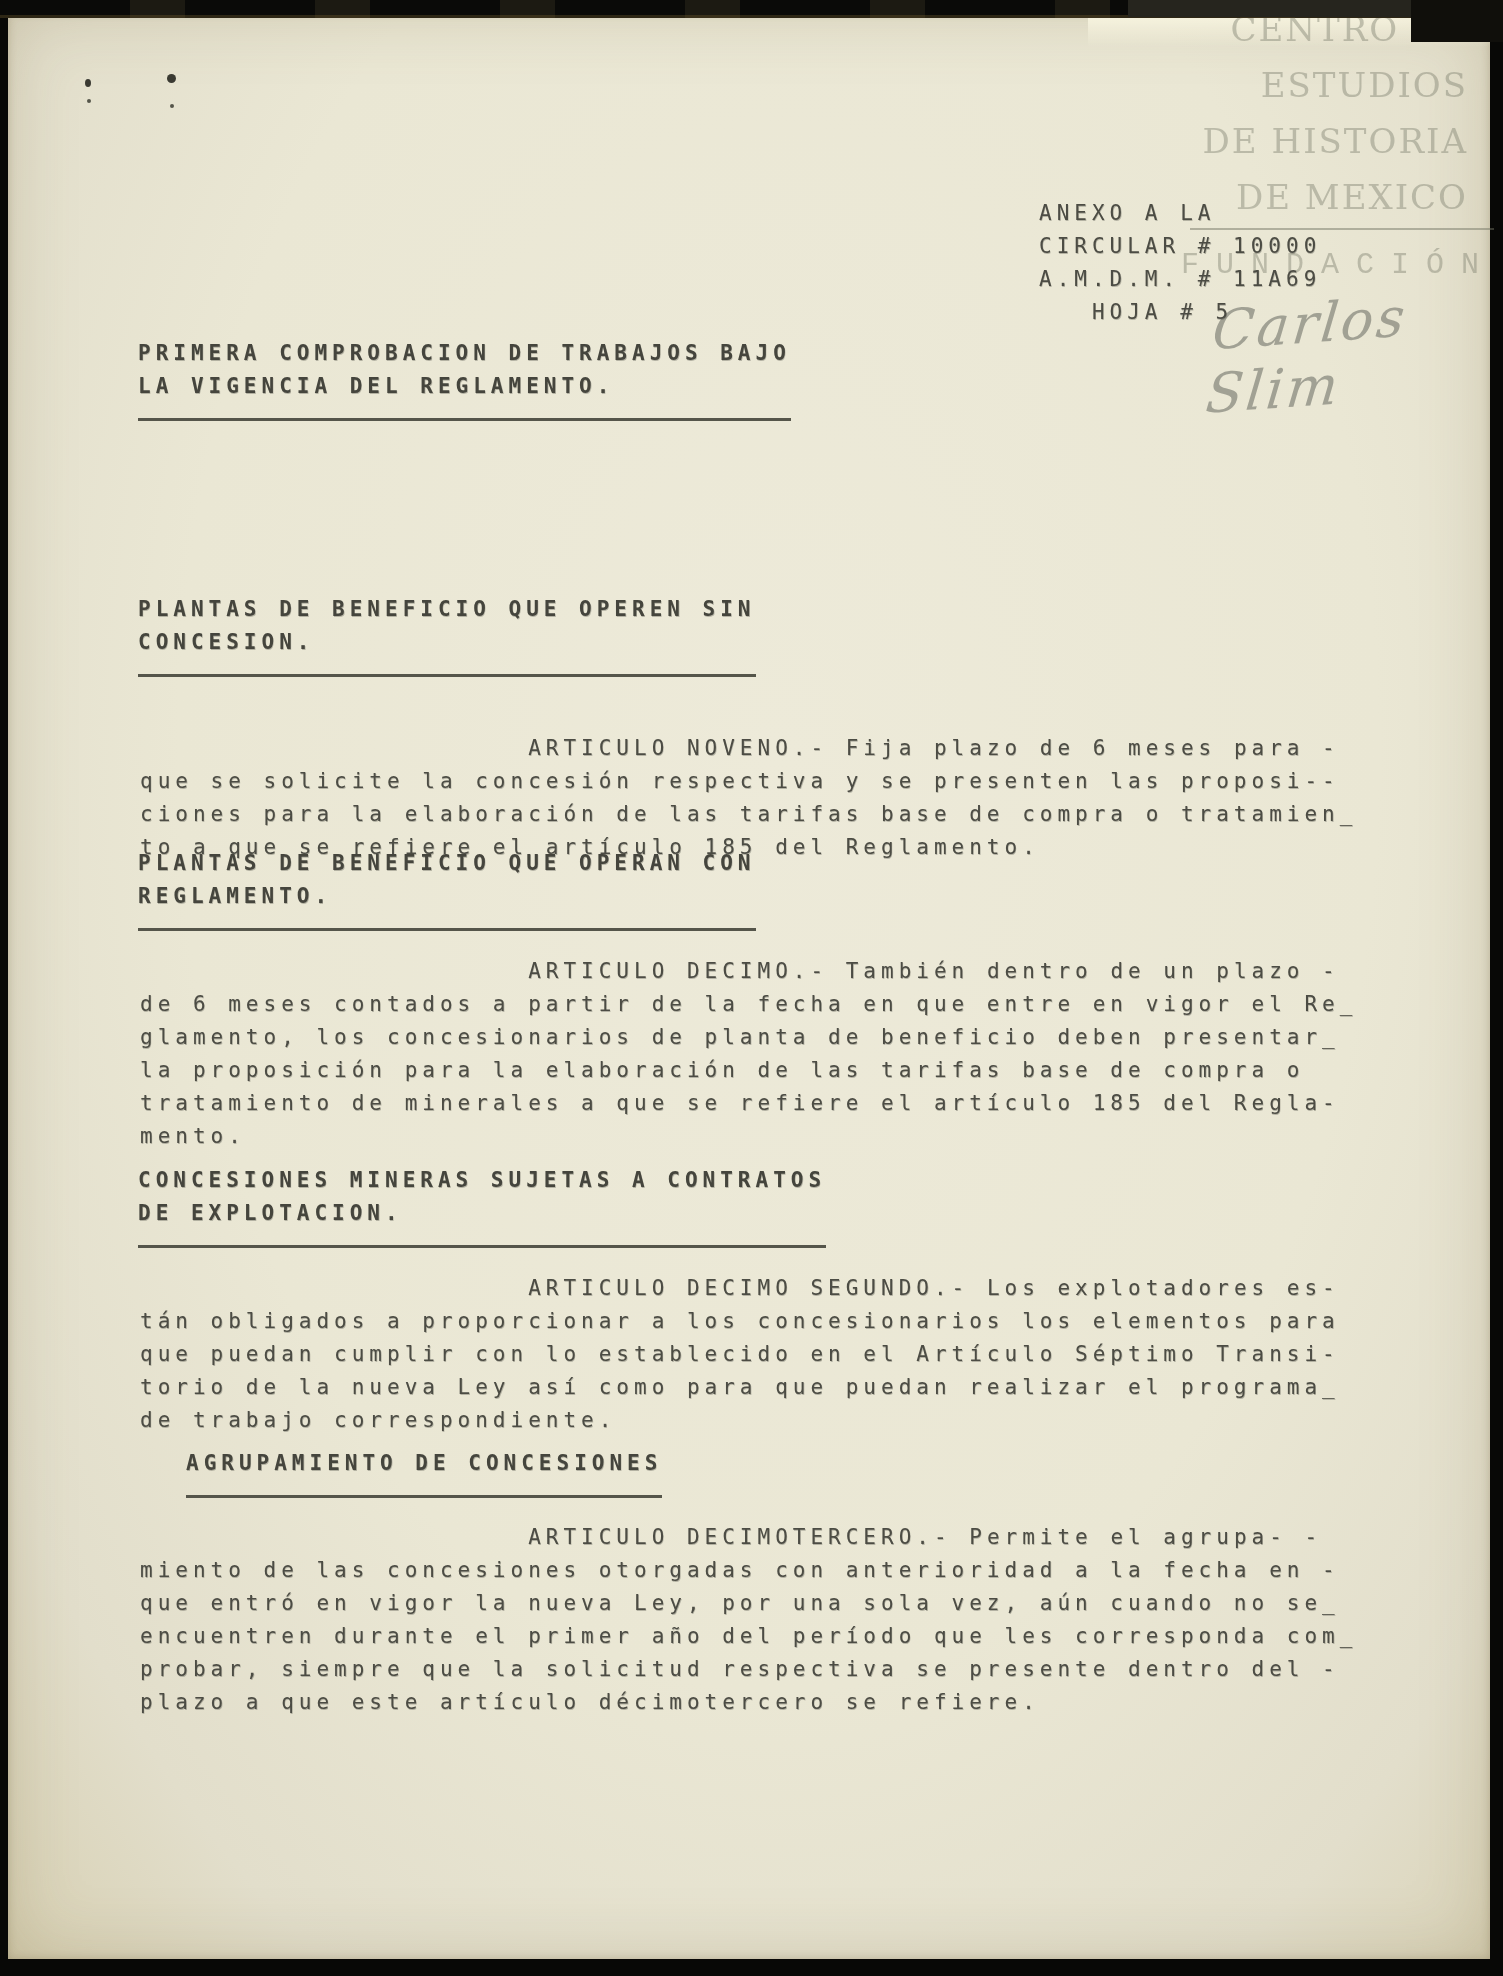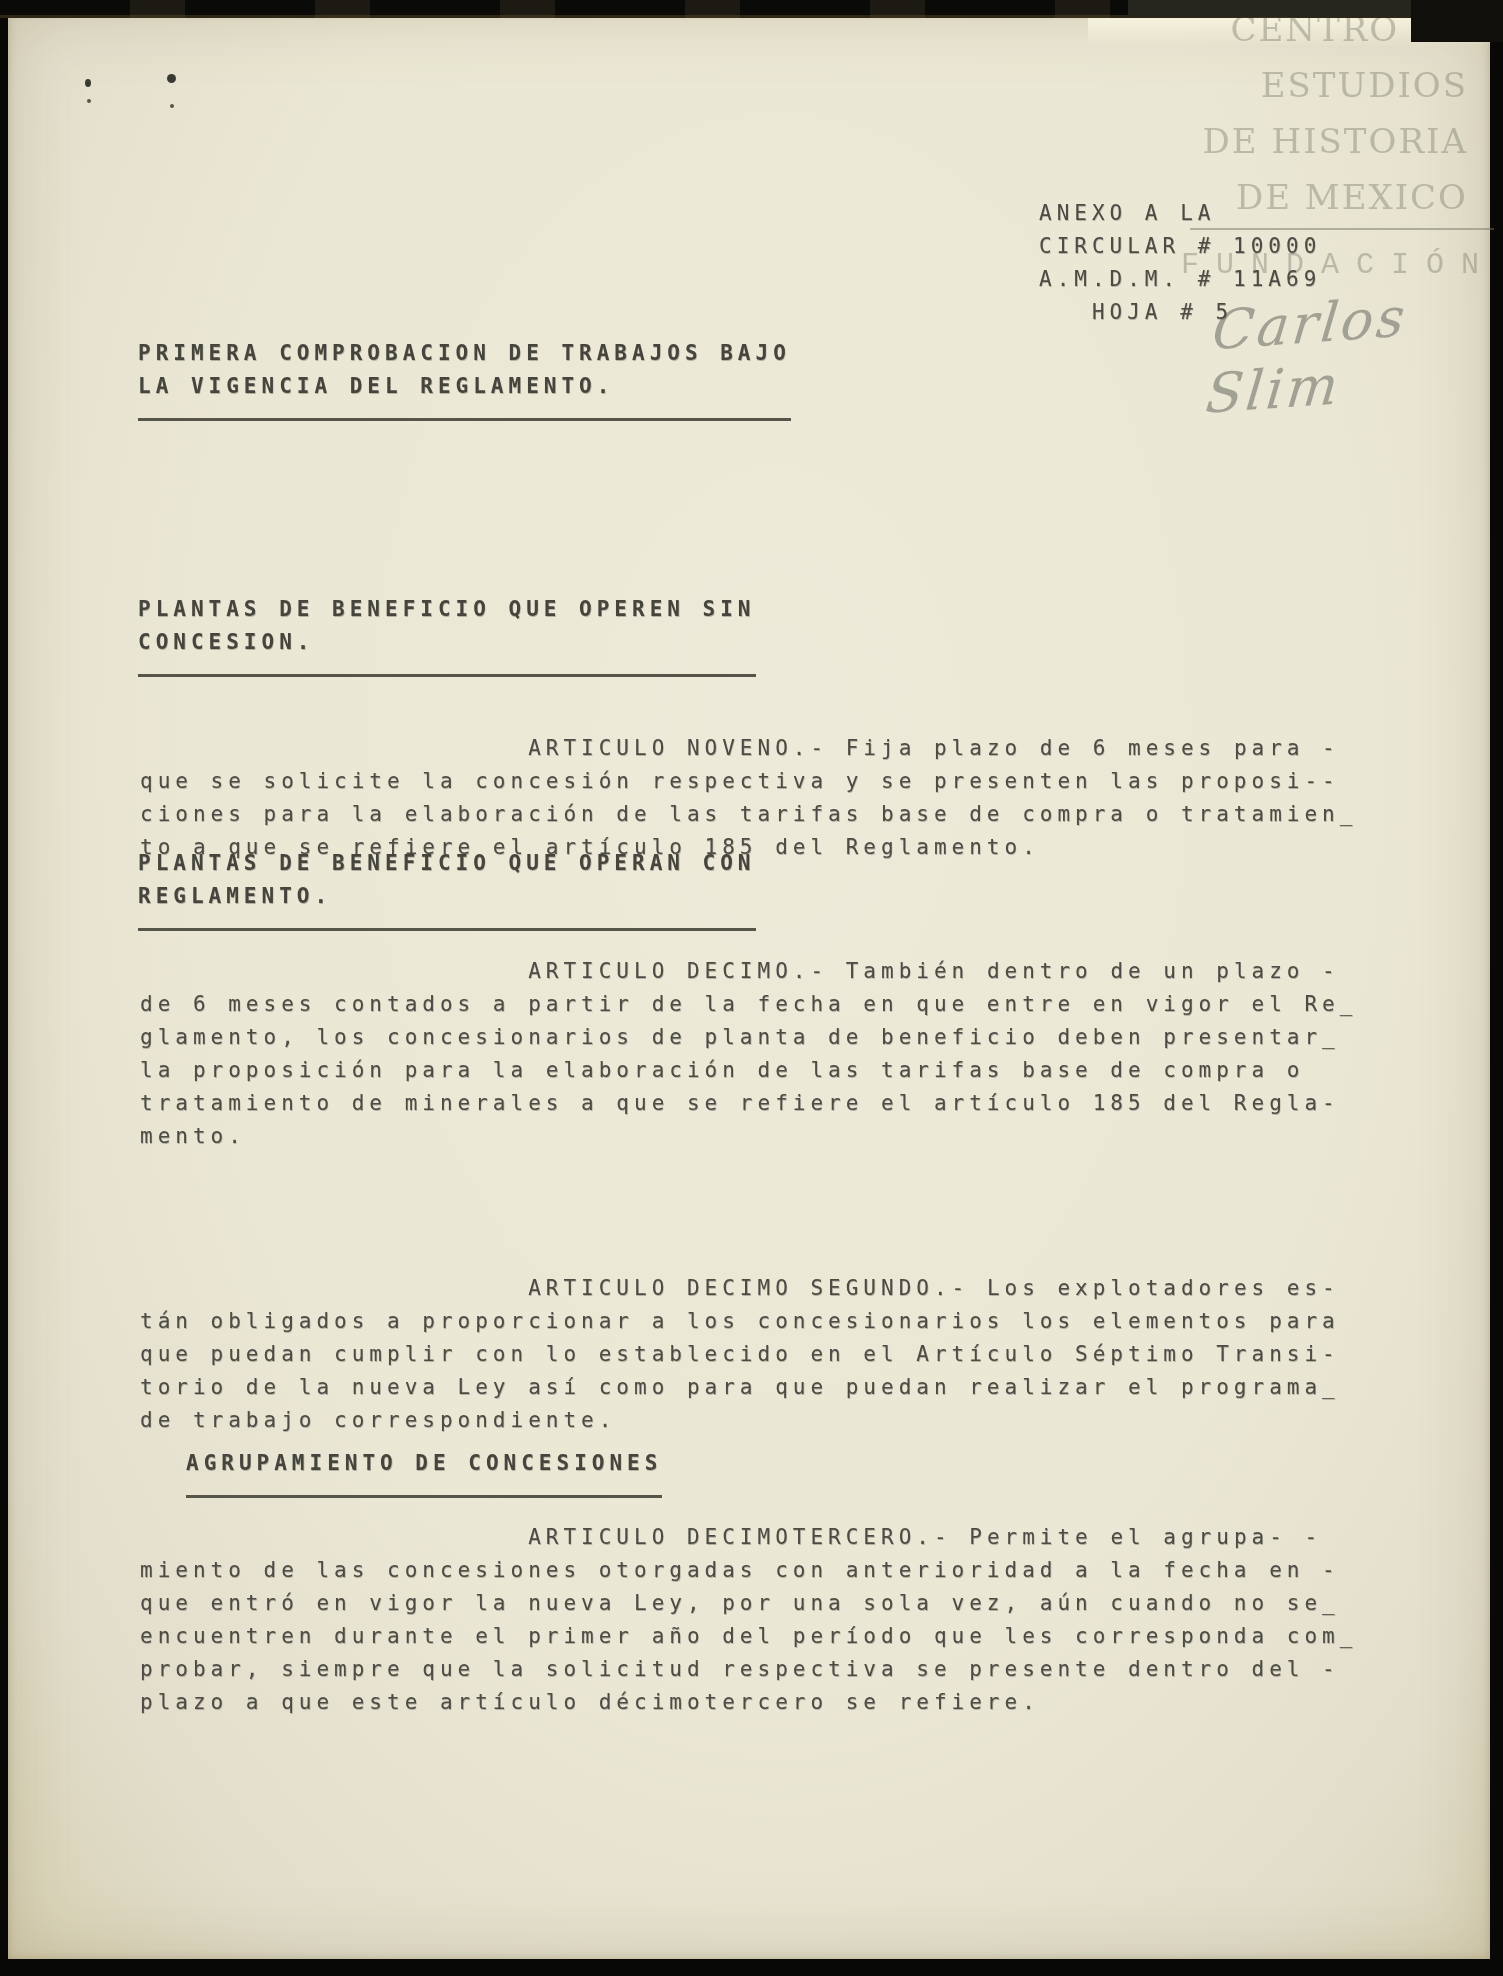--- a/index.html
+++ b/index.html
@@ -111,20 +111,22 @@
 
     <div class="tw head h3">PLANTAS DE BENEFICIO QUE OPERAN CON
 REGLAMENTO.</div>
     <div class="tw p3">                      ARTICULO DECIMO.- También dentro de un plazo -
 de 6 meses contados a partir de la fecha en que entre en vigor el Re_
 glamento, los concesionarios de planta de beneficio deben presentar_
 la proposición para la elaboración de las tarifas base de compra o
 tratamiento de minerales a que se refiere el artículo 185 del Regla-
 mento.</div>
 
+    <div class="tw head h4">CONCESIONES MINERAS SUJETAS A CONTRATOS
+DE EXPLOTACION.</div>
     <div class="tw p4">                      ARTICULO DECIMO SEGUNDO.- Los explotadores es-
 tán obligados a proporcionar a los concesionarios los elementos para
 que puedan cumplir con lo establecido en el Artículo Séptimo Transi-
 torio de la nueva Ley así como para que puedan realizar el programa_
 de trabajo correspondiente.</div>
 
     <div class="tw head h5">AGRUPAMIENTO DE CONCESIONES</div>
     <div class="tw p5">                      ARTICULO DECIMOTERCERO.- Permite el agrupa- -
 miento de las concesiones otorgadas con anterioridad a la fecha en -
 que entró en vigor la nueva Ley, por una sola vez, aún cuando no se_

